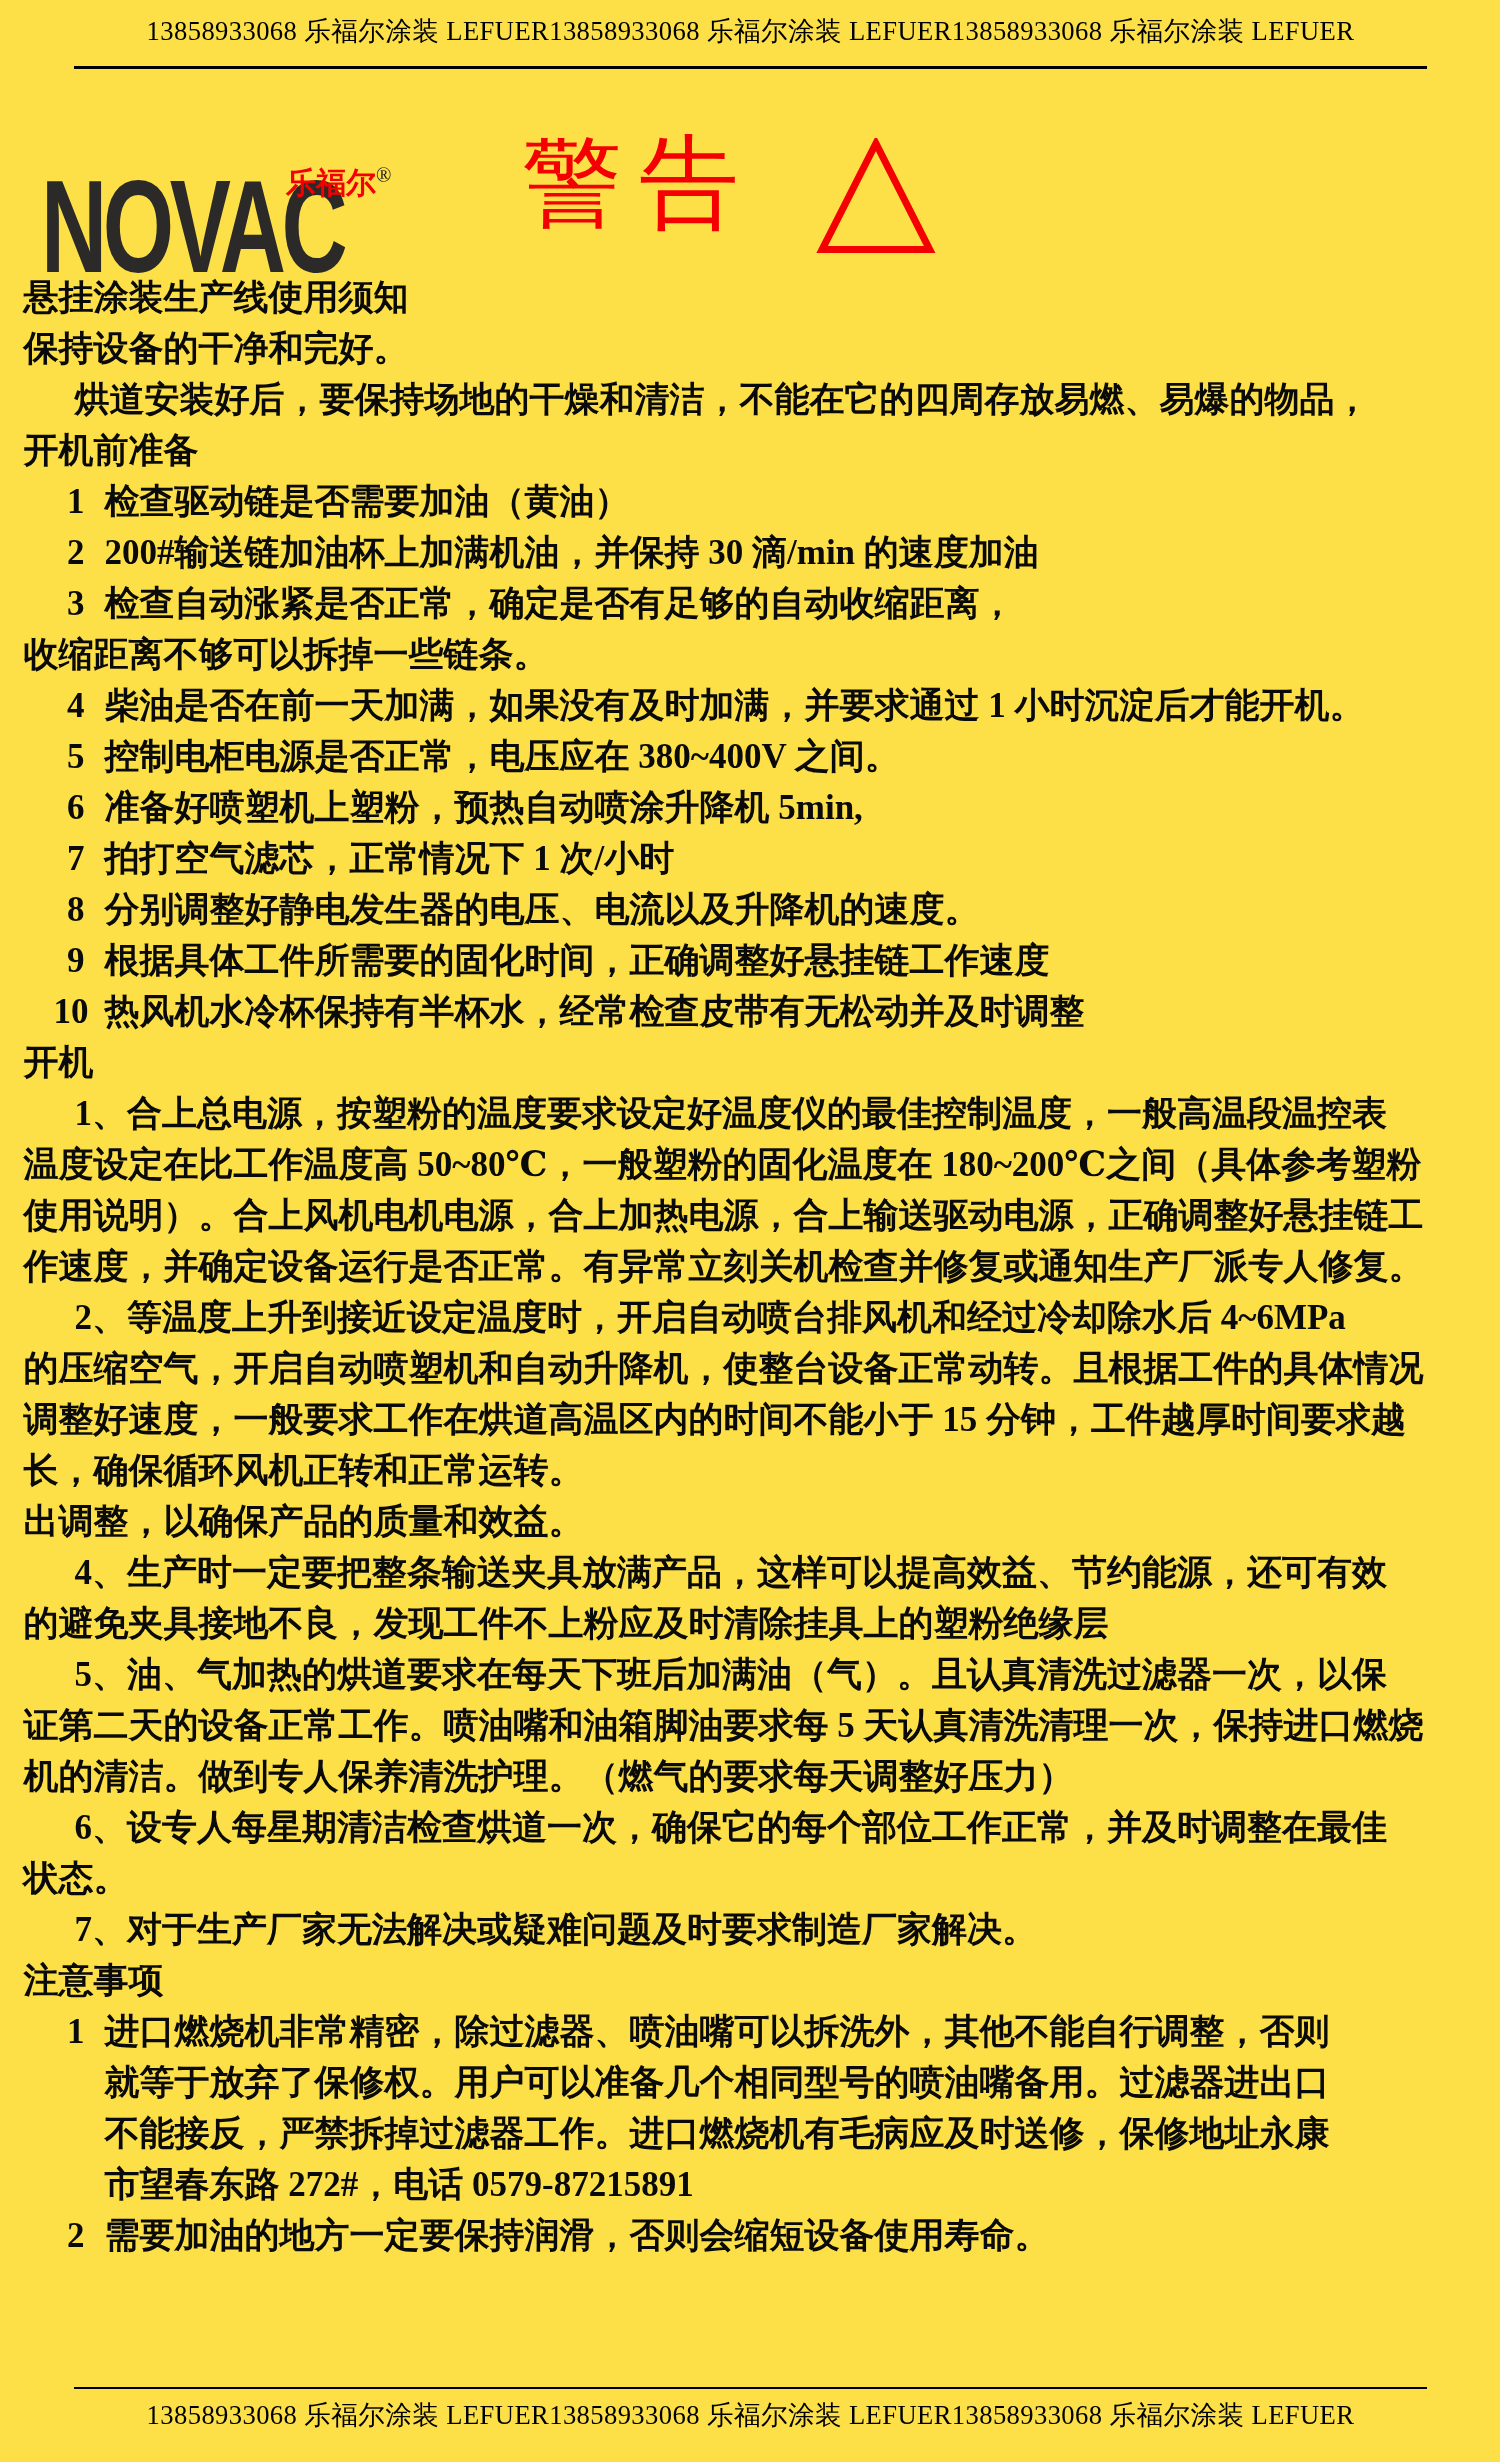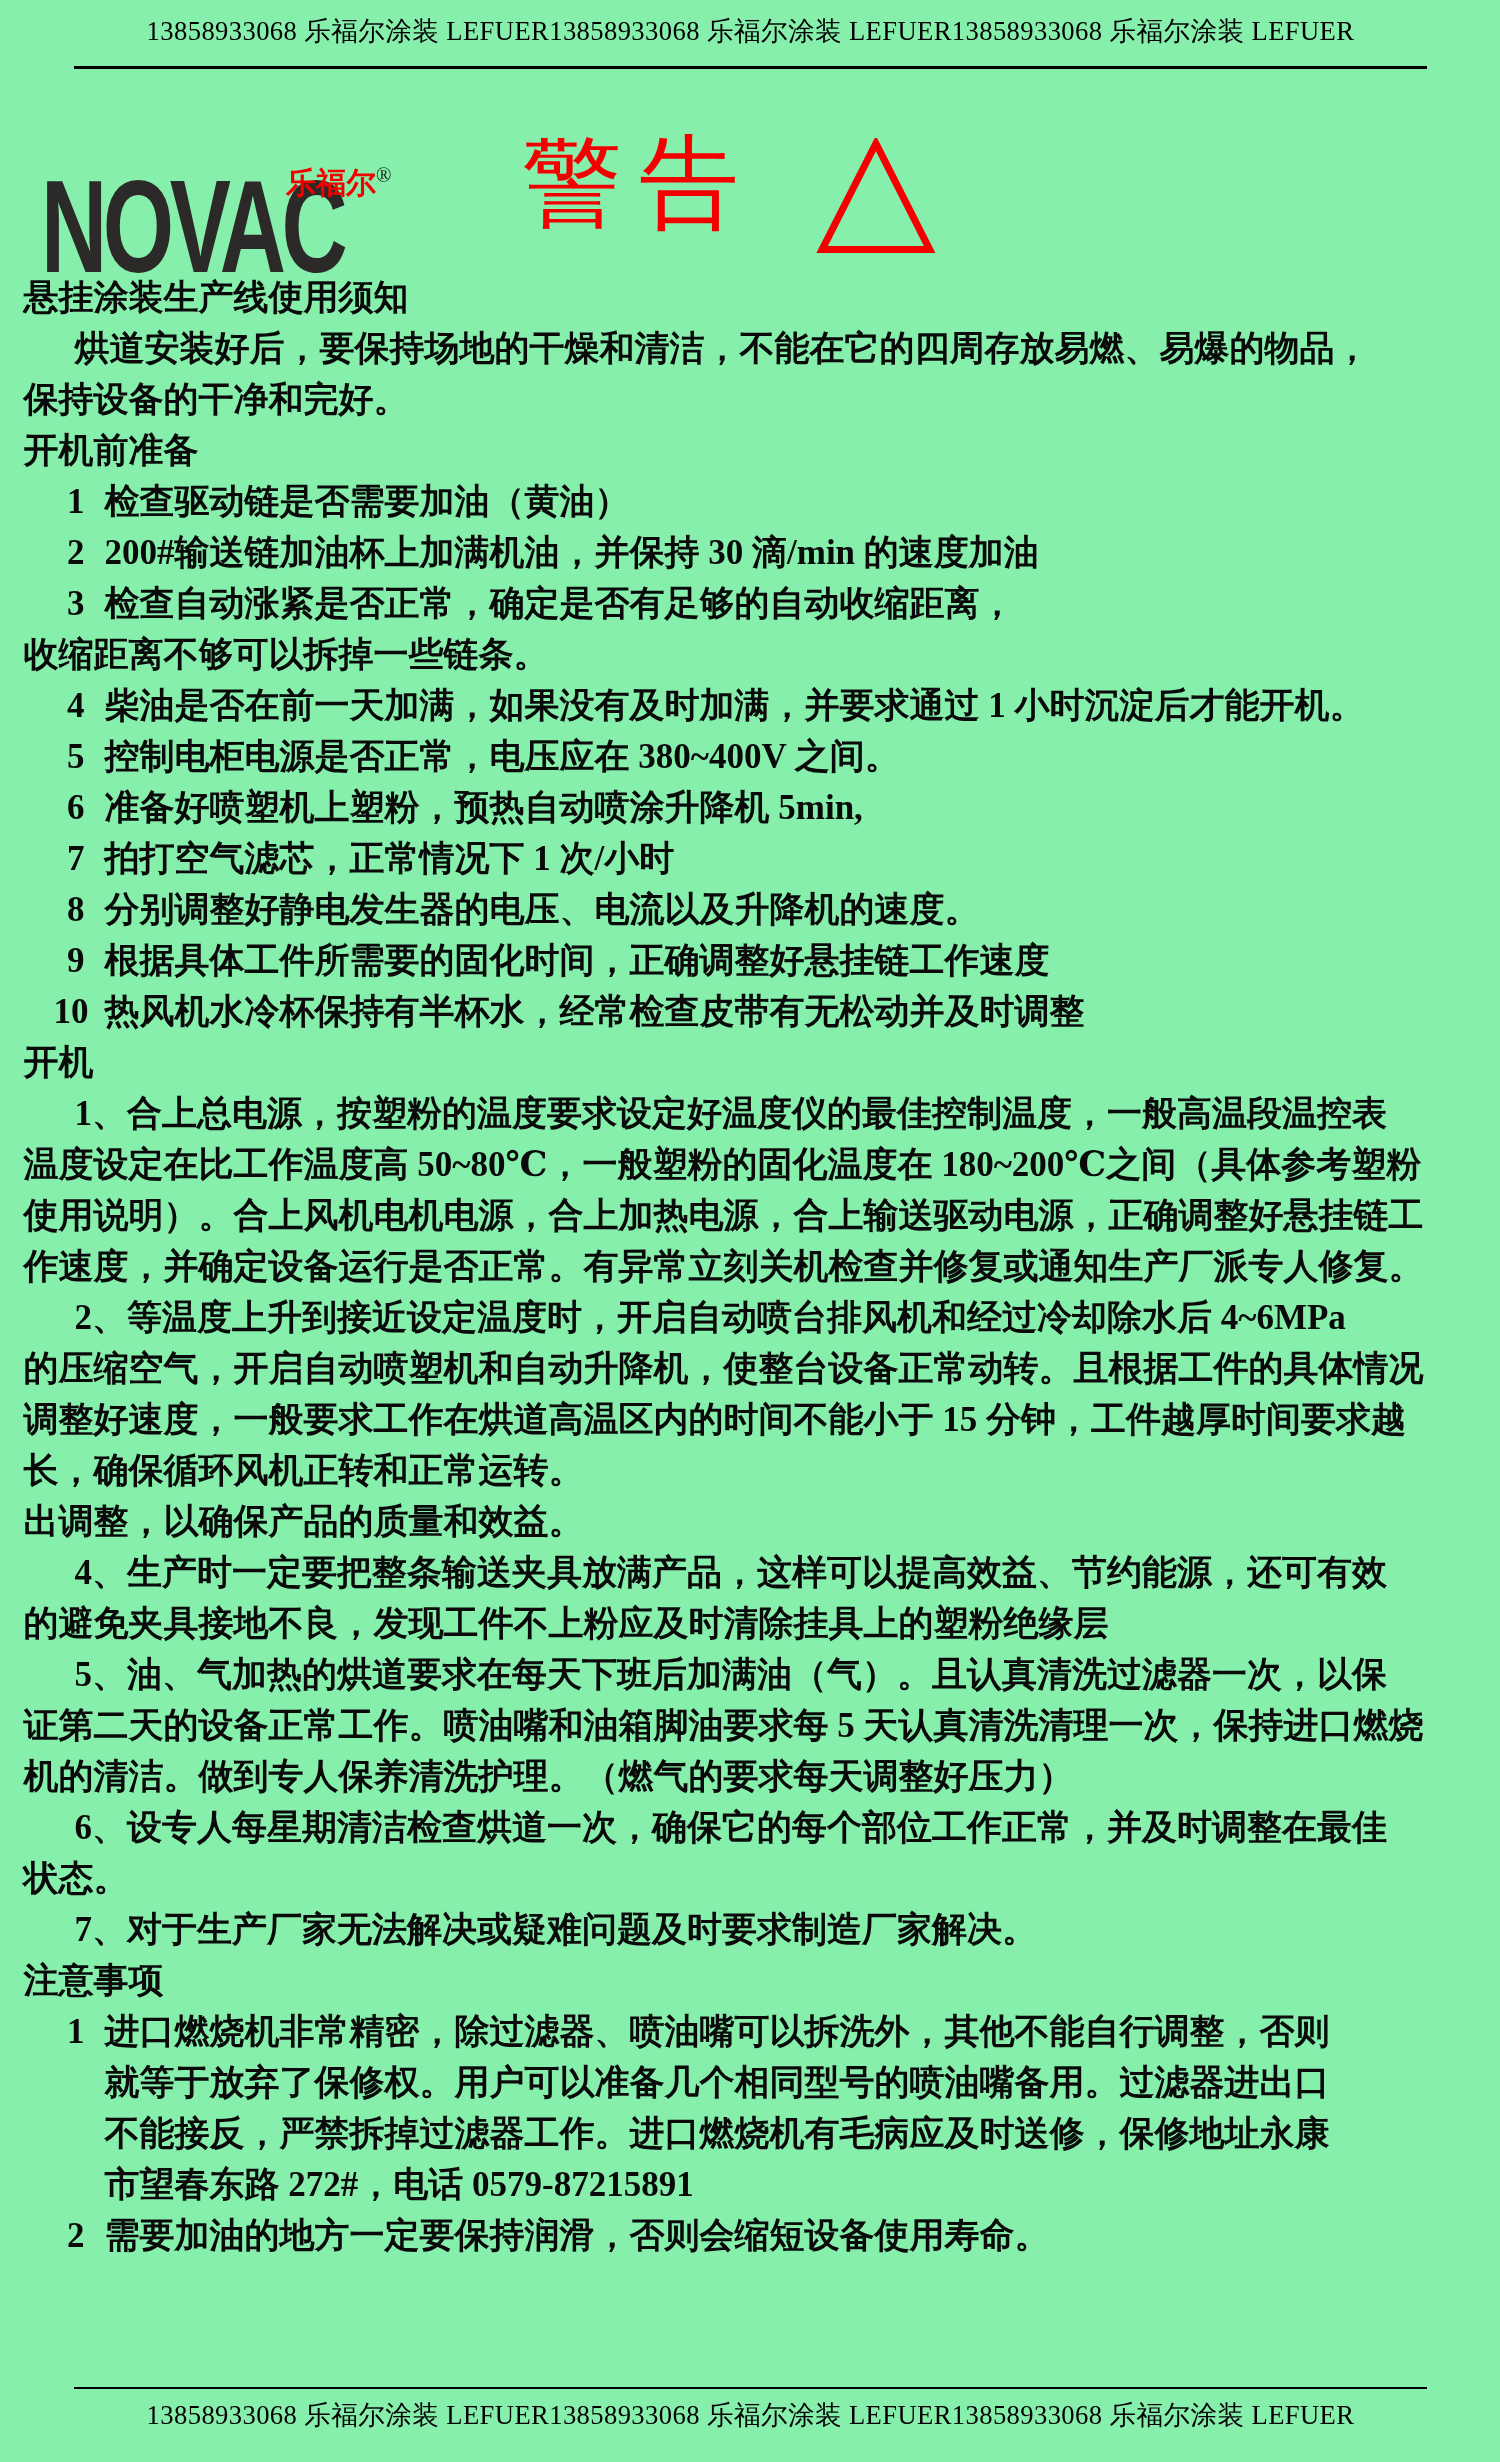--- a/index.html
+++ b/index.html
@@ -1,16 +1,16 @@
 <!DOCTYPE html>
 <html style="font-size:12.5px"><head>
 <meta charset="utf-8">
 <style>
   html,body{margin:0;padding:0;background:#ffffff;}
-  #page{position:relative;width:1501px;height:2462px;background:#86efac;overflow:hidden;
+  #page{position:relative;width:1501px;height:2462px;background:#fde047;overflow:hidden;
         font-family:"Liberation Serif","DejaVu Serif",serif;color:#0a0a0a;}
 
   
   .strip{position:absolute;left:0;width:1501px;text-align:center;font-size:26.6px;
          letter-spacing:0.4px;color:#000;white-space:nowrap;}
   #header-strip{top:12.5px;}
   #footer-strip{top:2397px;}
   .rule{position:absolute;left:74px;right:74px;background:#000;}
   #header-rule{top:66px;height:3.1px;}
   #footer-rule{top:2387px;height:2.3px;}
@@ -52,22 +52,22 @@
   <div id="brand-cn"><span>乐福尔</span><span id="brand-reg">®</span></div>
 
   <div id="warning-title">警告</div>
 
   <svg id="warning-triangle" viewBox="0 0 155 150" xmlns="http://www.w3.org/2000/svg">
     <polygon points="78,7 147,143 9,143" fill="none" stroke="#f50000" stroke-width="9"></polygon>
   </svg>
 
   <div id="doc-body">
       <div class="line l-flush"><span class="txt">悬挂涂装生产线使用须知</span></div>
+      <div class="line l-flush"><span class="txt">保持设备的干净和完好。</span></div>
       <div class="line l-para"><span class="txt">烘道安装好后，要保持场地的干燥和清洁，不能在它的四周存放易燃、易爆的物品，</span></div>
-      <div class="line l-flush"><span class="txt">保持设备的干净和完好。</span></div>
       <div class="line l-flush"><span class="txt">开机前准备</span></div>
       <div class="line l-num"><span class="num">1</span><span class="txt">检查驱动链是否需要加油（黄油）</span></div>
       <div class="line l-num"><span class="num">2</span><span class="txt">200#输送链加油杯上加满机油，并保持 30 滴/min 的速度加油</span></div>
       <div class="line l-num"><span class="num">3</span><span class="txt">检查自动涨紧是否正常，确定是否有足够的自动收缩距离，</span></div>
       <div class="line l-flush"><span class="txt">收缩距离不够可以拆掉一些链条。</span></div>
       <div class="line l-num"><span class="num">4</span><span class="txt">柴油是否在前一天加满，如果没有及时加满，并要求通过 1 小时沉淀后才能开机。</span></div>
       <div class="line l-num"><span class="num">5</span><span class="txt">控制电柜电源是否正常，电压应在 380~400V 之间。</span></div>
       <div class="line l-num"><span class="num">6</span><span class="txt">准备好喷塑机上塑粉，预热自动喷涂升降机 5min,</span></div>
       <div class="line l-num"><span class="num">7</span><span class="txt">拍打空气滤芯，正常情况下 1 次/小时</span></div>
       <div class="line l-num"><span class="num">8</span><span class="txt">分别调整好静电发生器的电压、电流以及升降机的速度。</span></div>

